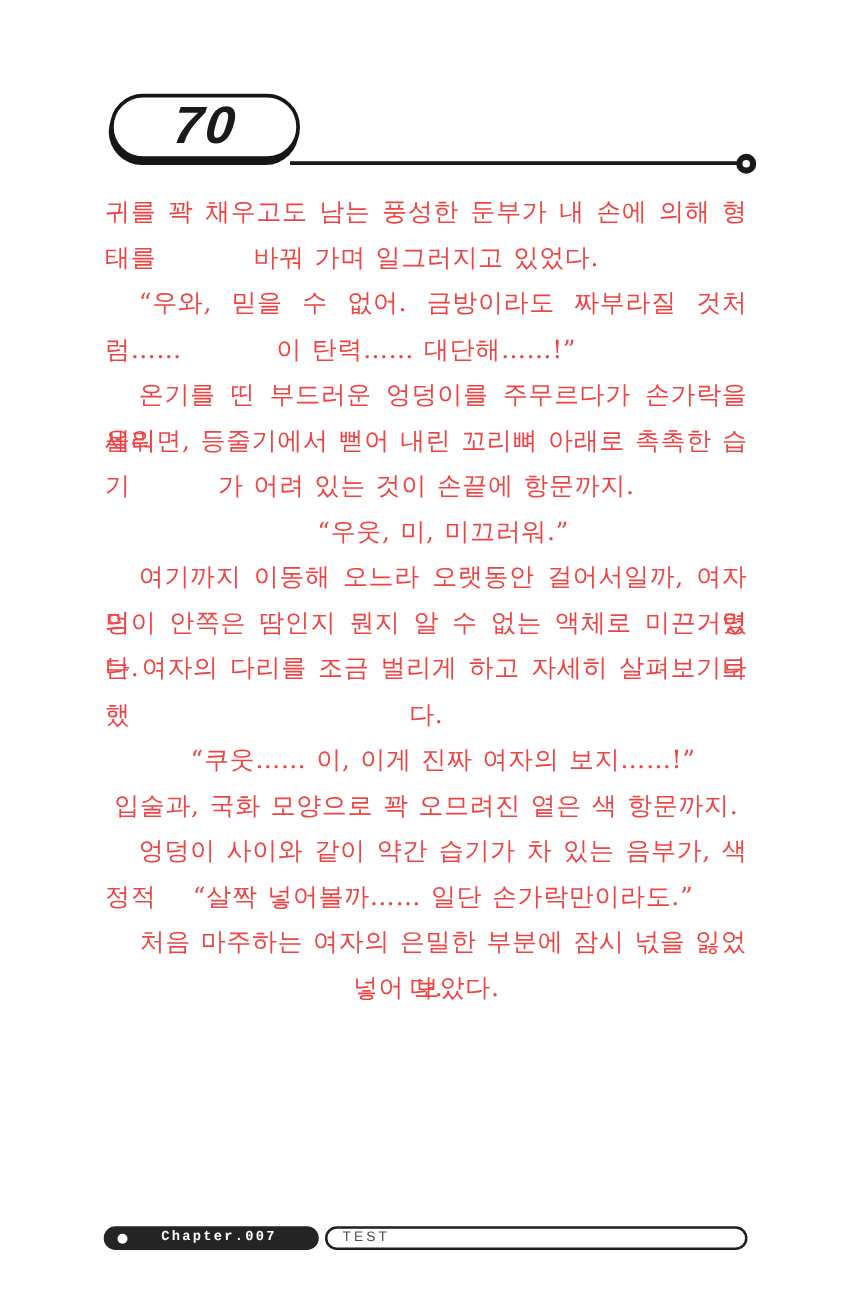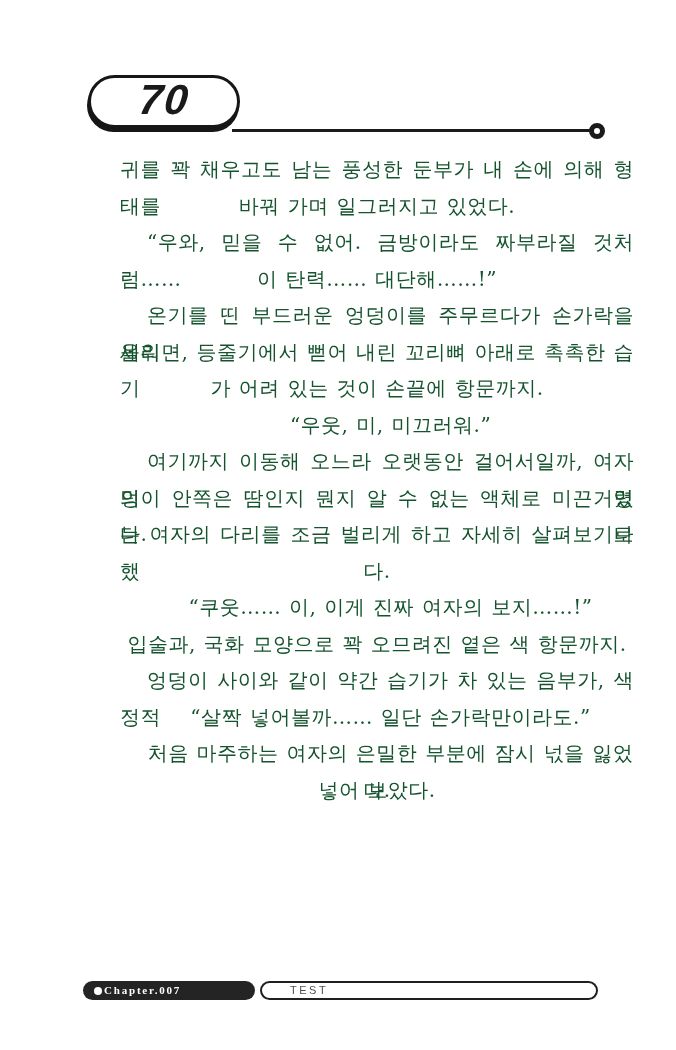--- a/index.html
+++ b/index.html
@@ -90,63 +90,63 @@
   }
   .chapter-dot {
     width: 8px;
     height: 8px;
     border-radius: 50%;
     background: #ffffff;
     margin-left: 11px;
     flex: 0 0 auto;
   }
   .chapter-label {
-    font-family: Liberation Serif, serif;
+    font-family: Liberation Mono, monospace;
     font-size: 11px;
     font-weight: bold;
     letter-spacing: 1.8px;
     color: #ffffff;
-    margin-left: 2px;
+    margin-left: 27px;
     white-space: nowrap;
     padding-bottom: 1px;
   }
   .title-badge {
     position: absolute;
     left: 260px;
     top: 981px;
     width: 338px;
     height: 19px;
     background: #ffffff;
     border: 2px solid #1f1f1f;
     border-radius: 10px;
     display: flex;
     align-items: center;
   }
   .title-label {
     font-family: "Liberation Sans", sans-serif;
     font-size: 11px;
     letter-spacing: 2.5px;
     color: #4f4f4f;
-    margin-left: 28px;
+    margin-left: 12px;
     white-space: nowrap;
     padding-bottom: 1px;
   }
 </style>
 </head>
 <body>
 
 <div class="page" style="background: rgb(255, 255, 255);">
 
   <div class="page-badge">
     <span class="page-num">70</span>
   </div>
   <div class="header-rule"></div>
   <div class="header-ring"></div>
 
-  <div class="body-text" style="color: #14532d; margin-left: 36px;">
+  <div class="body-text" style="color: #ef4444;">
       <div class="line fill">귀를 꽉 채우고도 남는 풍성한 둔부가 내 손에 의해 형태를</div>
       <div class="line">바꿔 가며 일그러지고 있었다.</div>
       <div class="line indent fill">“우와, 믿을 수 없어. 금방이라도 짜부라질 것처럼……</div>
       <div class="line">이 탄력…… 대단해……!”</div>
       <div class="line indent fill">온기를 띤 부드러운 엉덩이를 주무르다가 손가락을 세워</div>
       <div class="line fill">올리면, 등줄기에서 뻗어 내린 꼬리뼈 아래로 촉촉한 습기</div>
       <div class="line">가 어려 있는 것이 손끝에 항문까지.</div>
       <div class="line indent">“우웃, 미, 미끄러워.”</div>
       <div class="line indent fill">여기까지 이동해 오느라 오랫동안 걸어서일까, 여자의 엉</div>
       <div class="line fill">덩이 안쪽은 땀인지 뭔지 알 수 없는 액체로 미끈거렸다. 나</div>

